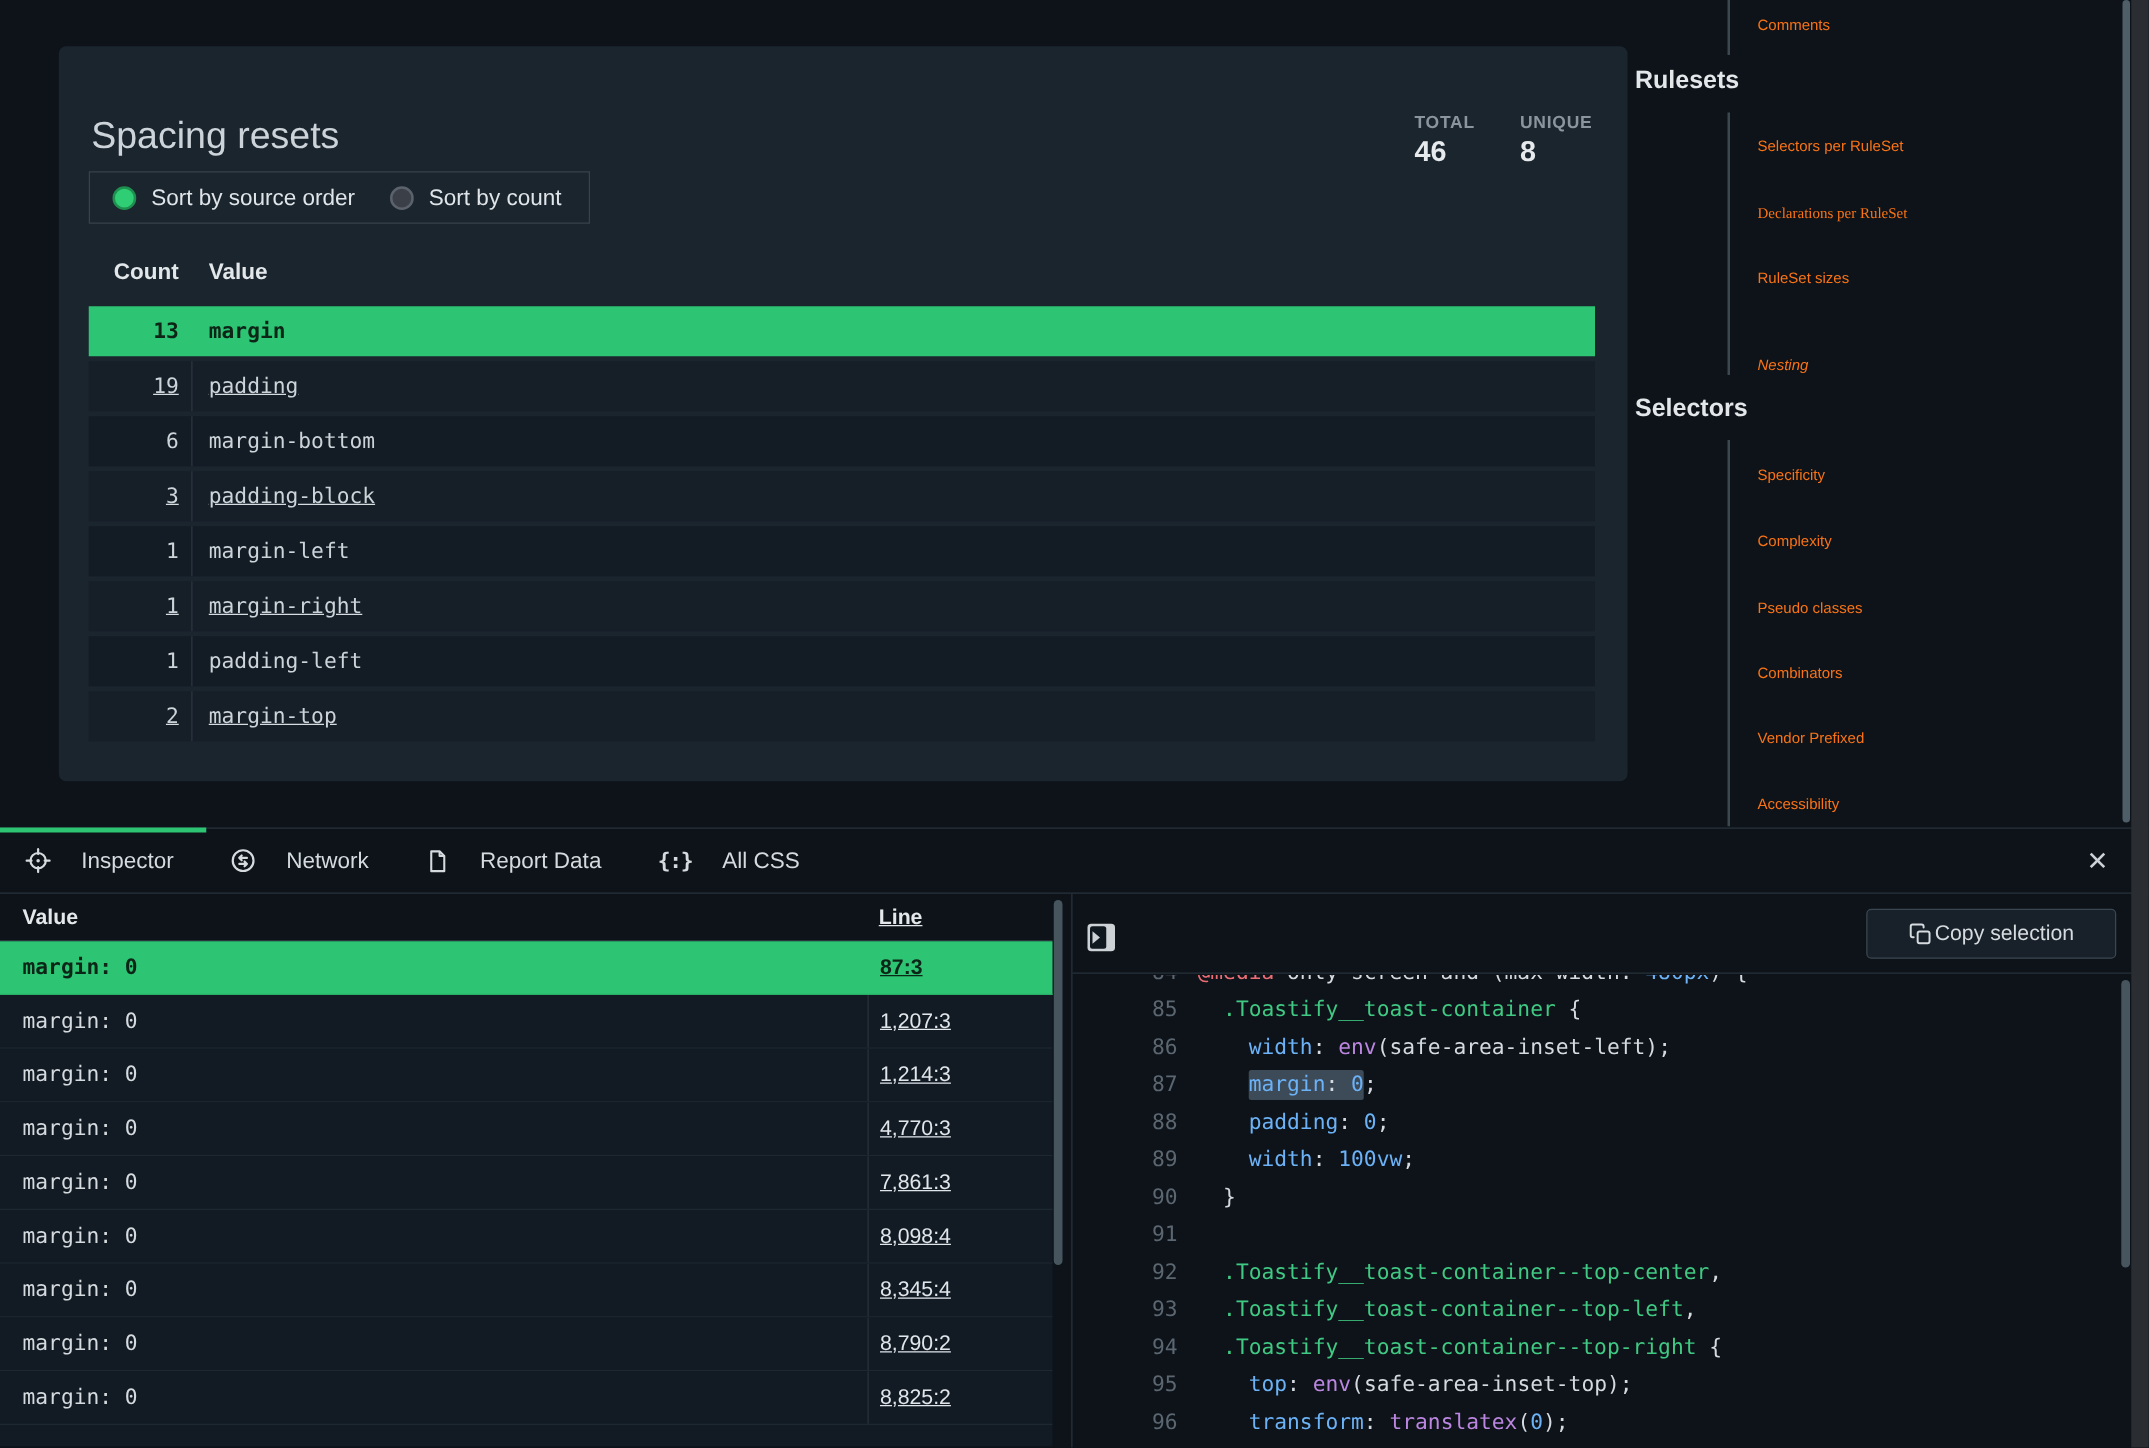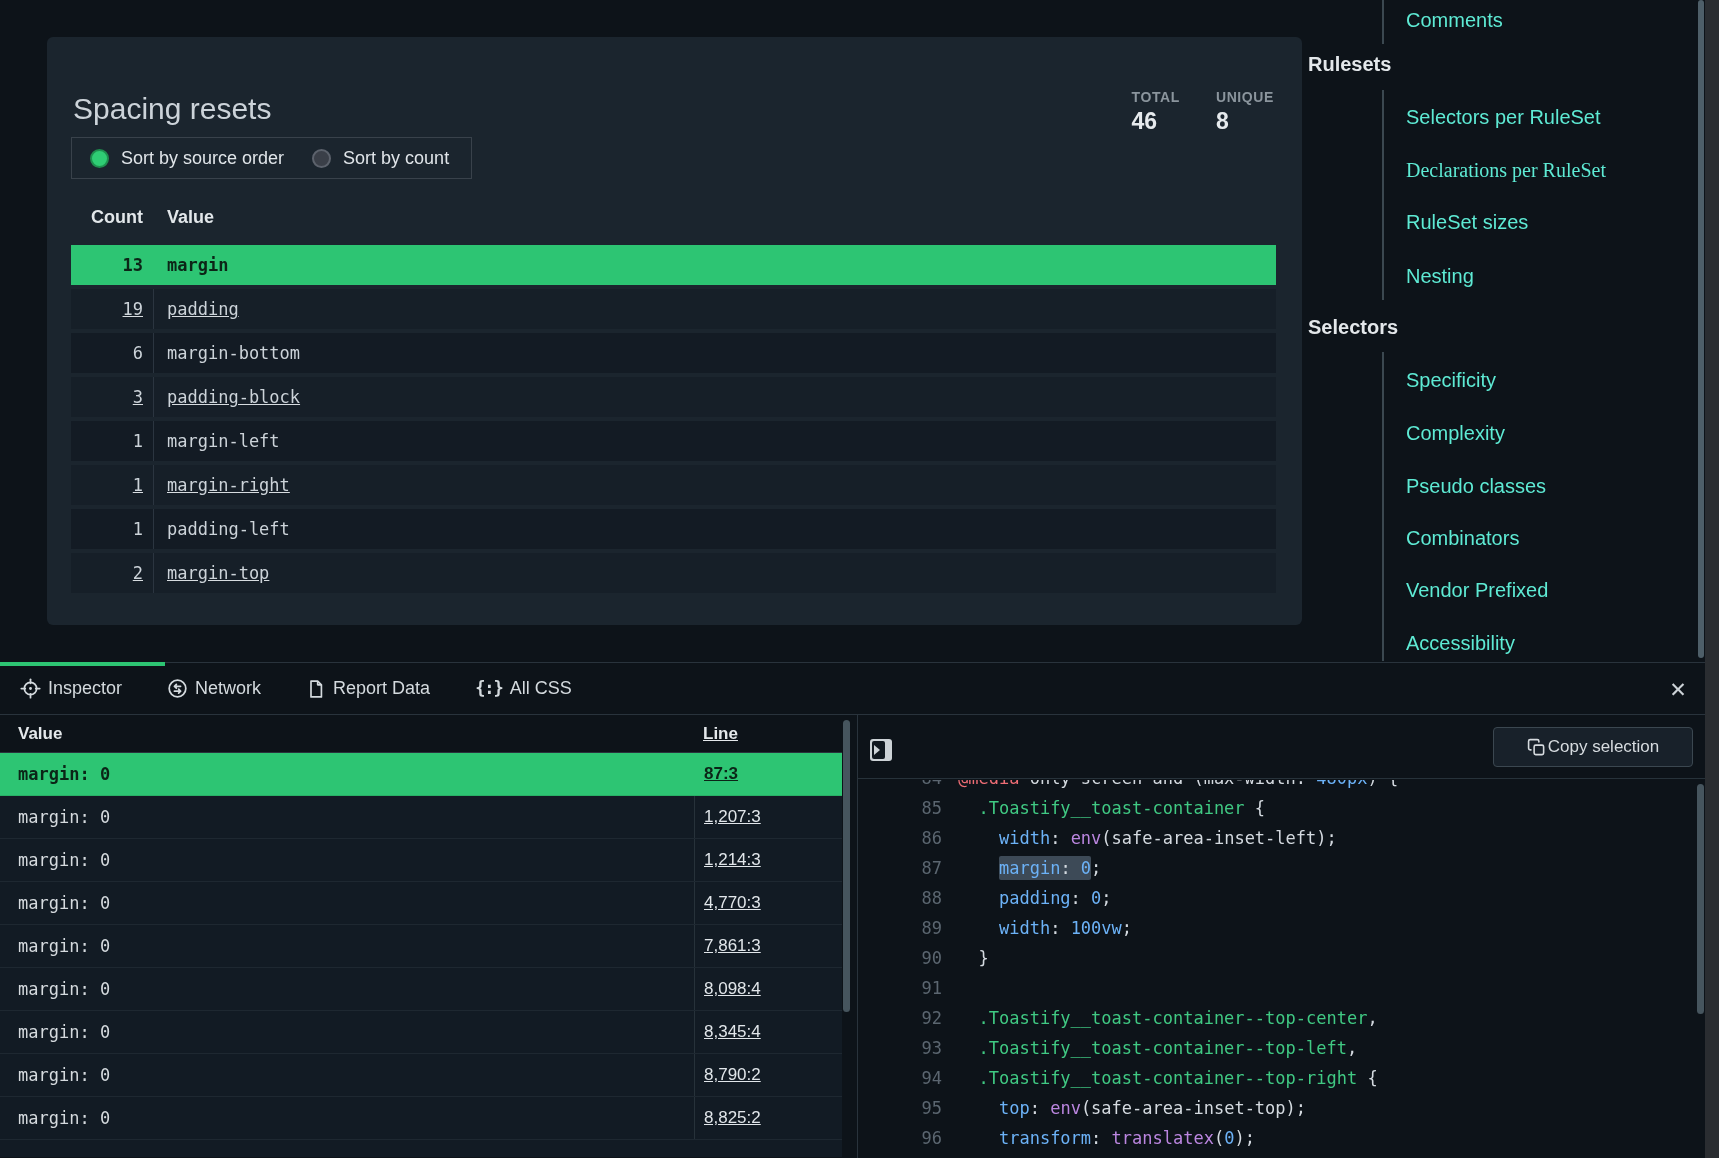--- a/index.html
+++ b/index.html
@@ -32,28 +32,28 @@
   .crow{height:40px;margin-bottom:4px;display:flex;align-items:center;background:#131b24;}
   .crow.alt{background:#161f28;text-decoration:underline;}
   .crow .ccount{width:72px;text-align:right;font-family:"DejaVu Sans Mono",monospace;font-size:17px;color:#ccd3d9;}
   .crow .csep{width:1px;align-self:stretch;background:#2b3540;margin-left:10px;}
   .crow .cval{margin-left:13px;font-family:"DejaVu Sans Mono",monospace;font-size:17px;color:#ccd3d9;}
   .crow.hl{background:#2dc573;}
   .crow.hl .ccount,.crow.hl .cval{color:#0c2517;font-weight:700;}
   .crow.hl .csep{background:transparent;}
 
   
-  .side-item{left:1406px;height:28px;line-height:28px;font-size:20px;color:#5eead4;cursor:pointer;white-space:nowrap;}
+  .side-item{left:1406px;height:28px;line-height:28px;font-size:12px;color:#f97316;cursor:pointer;white-space:nowrap;}
   .side-head{left:1308px;height:28px;line-height:28px;font-size:20px;font-weight:700;color:#e3e7ea;white-space:nowrap;}
   .side-border{left:1382px;width:2px;background:#3b4850;}
 
   
   .tabbar{left:0;top:662px;width:1719px;height:53px;border-top:1px solid #29333c;border-bottom:1px solid #29333c;box-sizing:border-box;display:flex;align-items:center;padding-left:20px;gap:45px;background:#0d1319;}
   .activeind{left:0;top:662px;width:165px;height:4px;background:#2dc573;}
-  .tab{display:flex;align-items:center;gap:7px;font-size:18px;color:#d4dade;cursor:pointer;}
+  .tab{display:flex;align-items:center;gap:24px;font-size:18px;color:#d4dade;cursor:pointer;}
   .tab svg{display:block;}
   .tab .braces{font-family:"DejaVu Sans Mono",monospace;font-size:17px;font-weight:700;letter-spacing:-1px;}
   .closebtn{left:1664px;top:676px;width:28px;height:28px;font-size:21px;color:#ccd2d7;text-align:center;line-height:28px;cursor:pointer;}
 
   
   .results{left:0;top:715px;width:842px;height:443px;}
   .rhead{height:38px;display:flex;align-items:center;border-bottom:1px solid #29333c;box-sizing:border-box;font-size:17px;font-weight:700;color:#e4e8eb;}
   .rhead .hv{flex:1;padding-left:18px;}
   .rhead .hl2{width:148px;padding-left:9px;box-sizing:border-box;text-decoration:underline;cursor:pointer;}
   .rrow{height:43px;display:flex;align-items:center;border-bottom:1px solid #1e2831;box-sizing:border-box;background:#121b24;}
@@ -167,21 +167,21 @@
       </div>
     </div>
 </div>
 
 <div id="sidenav">
     <div class="abs side-item" style="top: 6px;">Comments</div>
     <div class="abs side-head" style="top: 50px;">Rulesets</div>
     <div class="abs side-item" style="top: 103px;">Selectors per RuleSet</div>
     <div class="abs side-item" style="top: 156px; font-family: Liberation Serif, serif;">Declarations per RuleSet</div>
     <div class="abs side-item" style="top: 208px;">RuleSet sizes</div>
-    <div class="abs side-item" style="top: 262px;">Nesting</div>
+    <div class="abs side-item" style="top: 278px; font-style: italic;">Nesting</div>
     <div class="abs side-head" style="top: 313px;">Selectors</div>
     <div class="abs side-item" style="top: 366px;">Specificity</div>
     <div class="abs side-item" style="top: 419px;">Complexity</div>
     <div class="abs side-item" style="top: 472px;">Pseudo classes</div>
     <div class="abs side-item" style="top: 524px;">Combinators</div>
     <div class="abs side-item" style="top: 576px;">Vendor Prefixed</div>
     <div class="abs side-item" style="top: 629px;">Accessibility</div>
   </div>
 <div class="abs side-border" style="top:0;height:44px;"></div>
 <div class="abs side-border" style="top:90px;height:210px;"></div>

